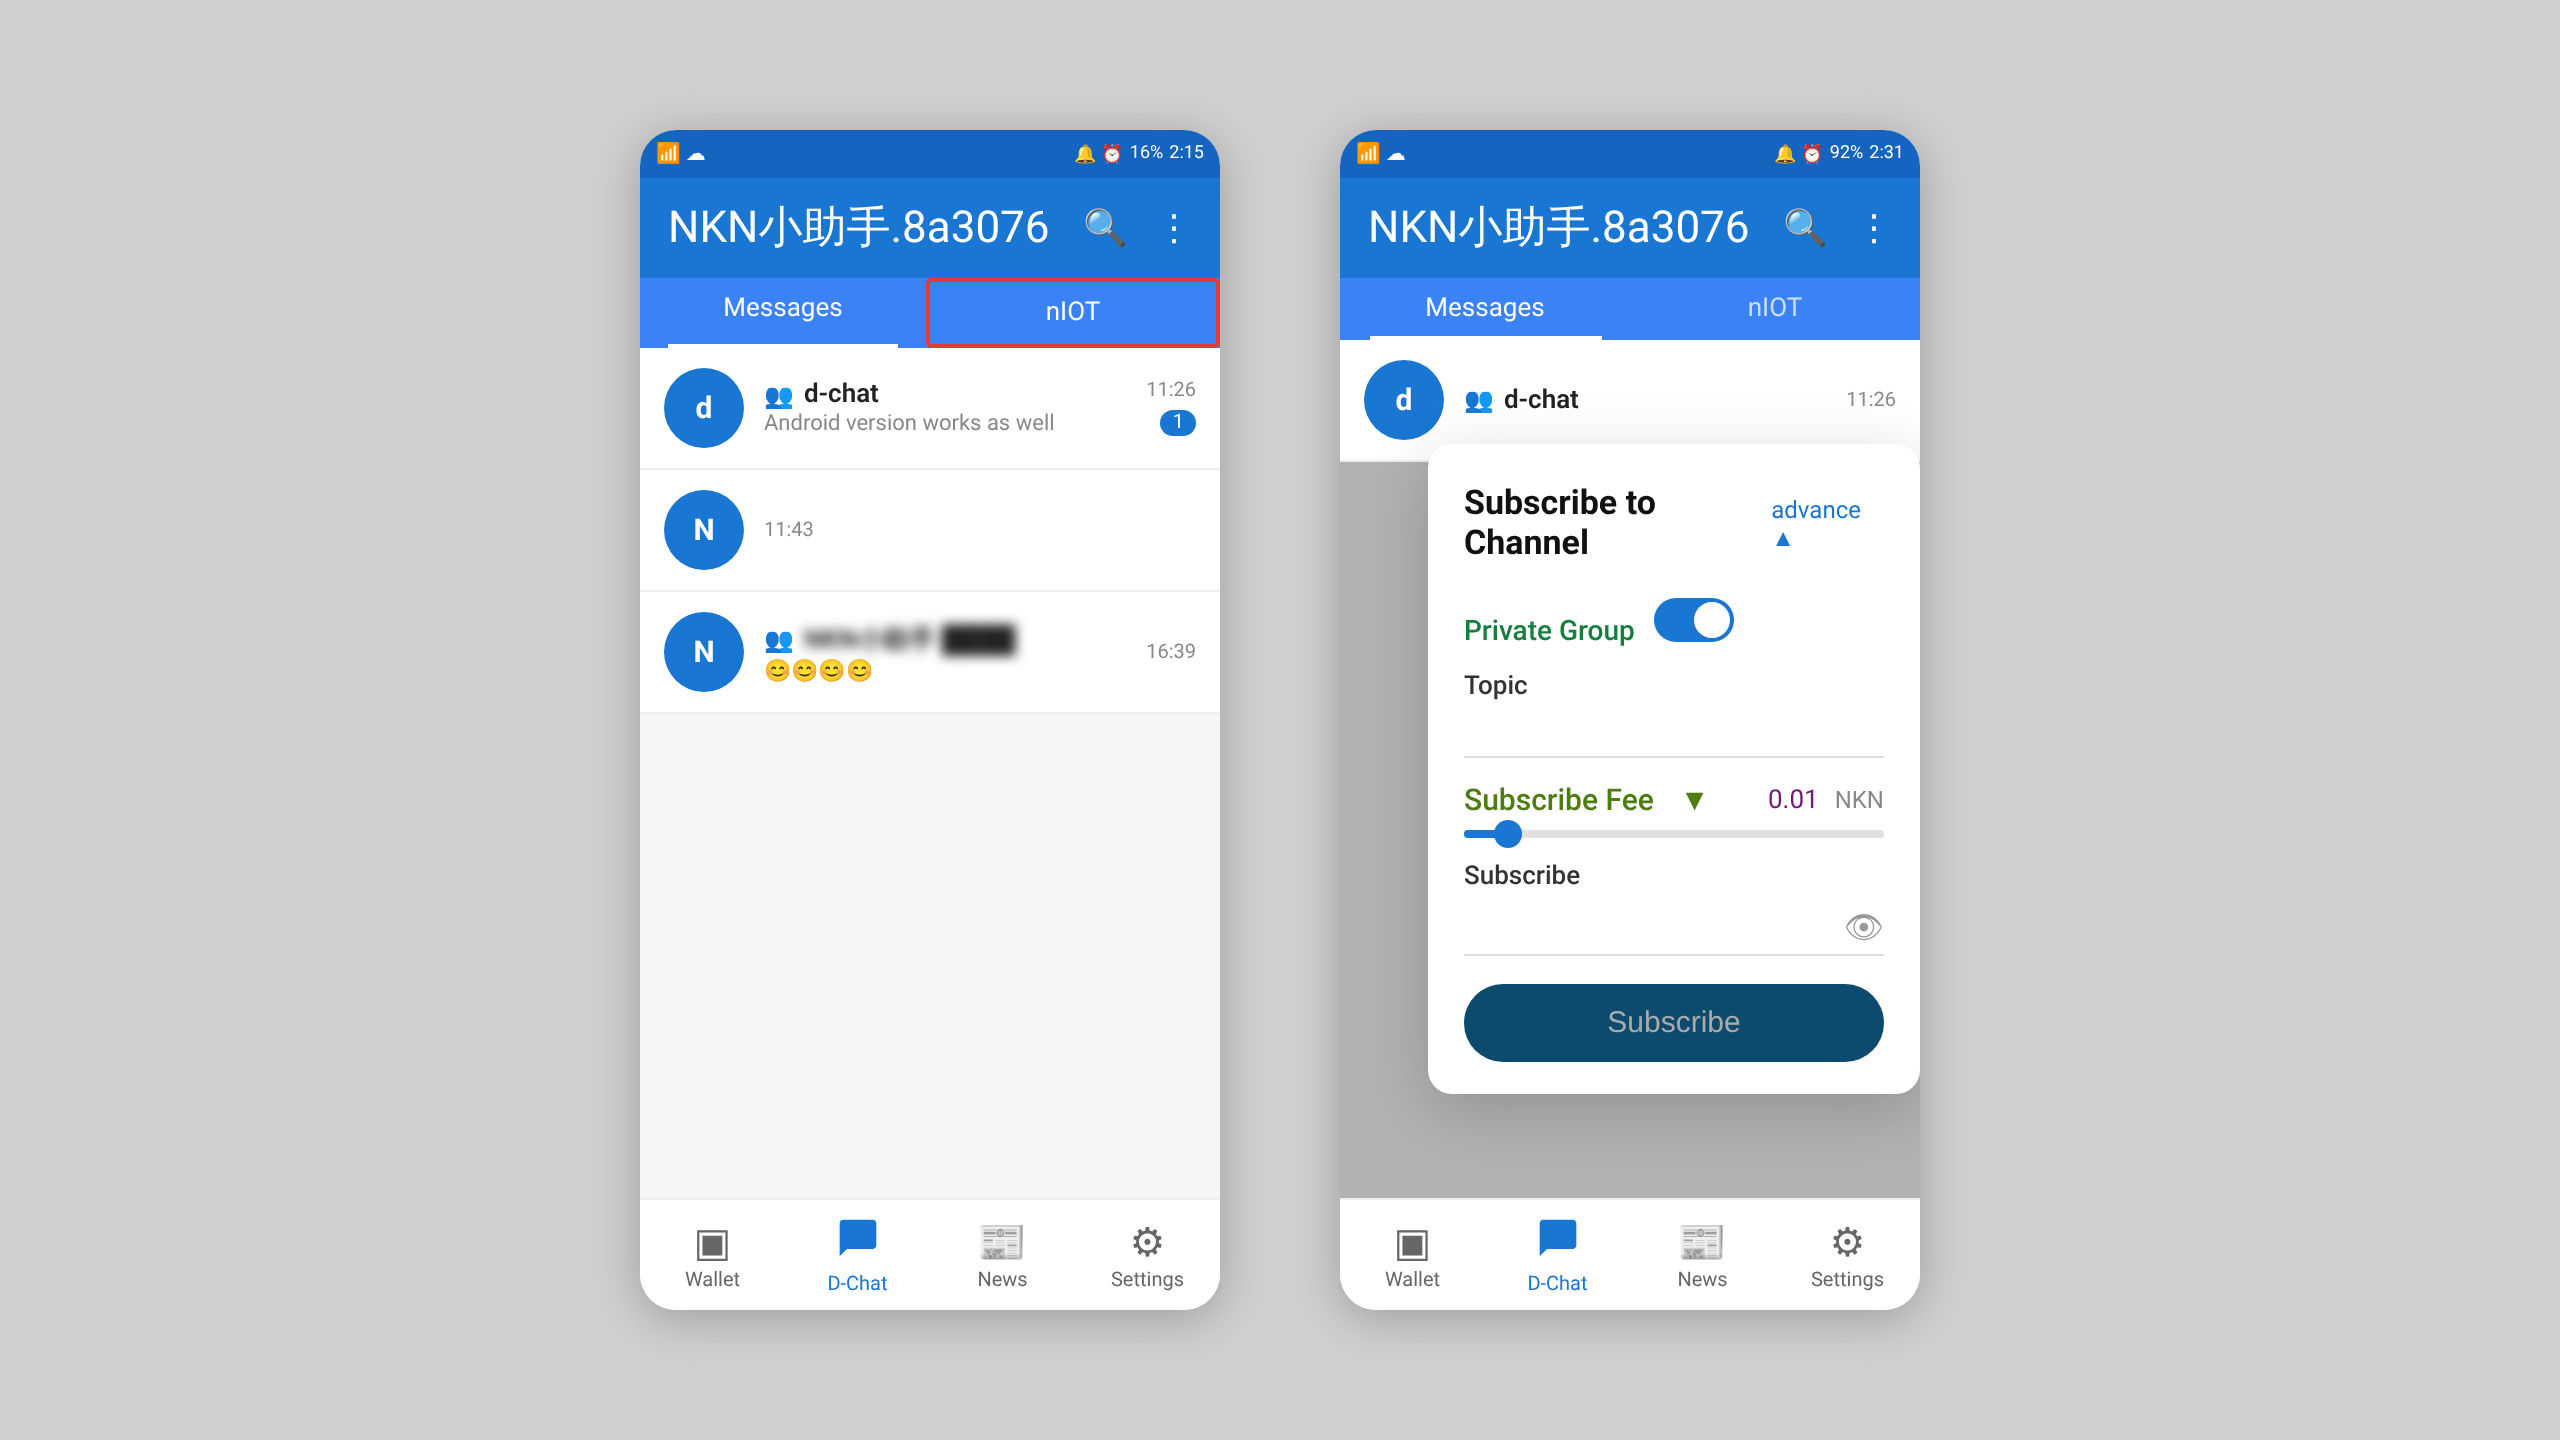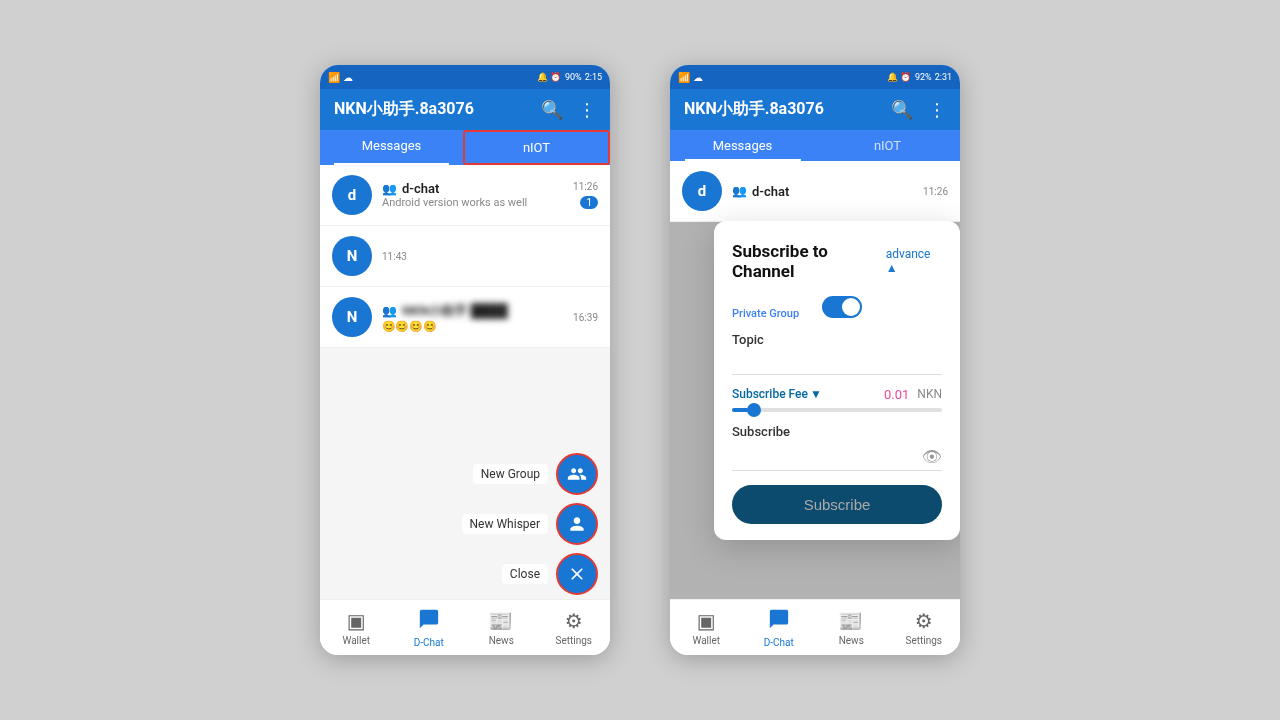--- a/index.html
+++ b/index.html
@@ -47,22 +47,22 @@
     .app-header {
       background: #1976d2;
       padding: 10px 14px;
       display: flex;
       align-items: center;
       justify-content: space-between;
       flex-shrink: 0;
     }
     .app-header .title {
       color: #fff;
-      font-size: 16px;
-      font-weight: 700;
+      font-size: 22px;
+      font-weight: 400;
     }
     .app-header .header-icons { display: flex; gap: 14px; }
     .app-header .header-icons span { color: #fff; font-size: 18px; cursor: pointer; }
 
     
     .tabs {
       background: #3b82f6;
       display: flex;
       flex-shrink: 0;
     }
@@ -191,21 +191,21 @@
     .modal-header {
       display: flex; align-items: center; justify-content: space-between;
       margin-bottom: 14px;
     }
     .modal-title { font-size: 17px; font-weight: 700; color: #111; }
     .advance-link { color: #1976d2; font-size: 12px; cursor: pointer; display: flex; align-items: center; gap: 2px; }
 
     .form-row {
       display: flex; align-items: center; margin-bottom: 12px; gap: 10px;
     }
-    .form-label { font-size: 11px; color: #3b82f6; font-weight: 500; min-width: 80px; margin-top: 12px; }
+    .form-label { font-size: 14px; color: #15803d; font-weight: 500; min-width: 80px; margin-top: 12px; }
 
     
     .toggle {
       width: 40px; height: 22px; border-radius: 11px; background: #1976d2;
       position: relative; cursor: pointer;
     }
     .toggle::after {
       content: '';
       position: absolute;
       right: 2px; top: 2px;
@@ -218,22 +218,22 @@
     .topic-label { font-size: 13px; color: #333; font-weight: 500; margin-bottom: 4px; }
     .topic-input {
       width: 100%; border: none; border-bottom: 1px solid #ddd;
       padding: 4px 0; font-size: 13px; outline: none; color: #333;
     }
 
     
     .fee-row {
       display: flex; align-items: center; gap: 8px; margin-bottom: 6px;
     }
-    .fee-label { color: #0369a1; font-size: 12px; font-weight: 500; display: flex; align-items: center; gap: 2px; }
-    .fee-value { margin-left: auto; font-size: 13px; color: #ec4899; }
+    .fee-label { color: #4d7c0f; font-size: 15px; font-weight: 500; display: flex; align-items: center; gap: 13px; }
+    .fee-value { margin-left: auto; font-size: 13px; color: #701a75; }
     .fee-unit { font-size: 12px; color: #888; }
 
     .slider-track {
       width: 100%; height: 4px; background: #e0e0e0; border-radius: 2px; position: relative; margin-bottom: 12px;
     }
     .slider-fill {
       height: 100%; border-radius: 2px; background: #1976d2; width: 8%;
     }
     .slider-thumb {
       position: absolute; top: -5px; left: 7%;
@@ -265,21 +265,21 @@
     }
   </style>
 </head>
 <body>
 
 <div class="phone">
 
   <div class="status-bar">
     <span class="left-icons">📶 ☁</span>
     <span class="right-icons">
-      🔔 ⏰ <span>90%</span> <span>2:15</span>
+      🔔 ⏰ <span>16%</span> <span>2:15</span>
     </span>
   </div>
 
   <div class="app-header">
     <span class="title">NKN小助手.8a3076</span>
     <div class="header-icons">
       <span>🔍</span>
       <span>⋮</span>
     </div>
   </div>
@@ -325,46 +325,20 @@
           <span style="filter:blur(3px);">NKN小助手 ████</span>
         </div>
         <div class="chat-preview">😊😊😊😊</div>
       </div>
       <div class="chat-meta">
         <span class="chat-time">16:39</span>
       </div>
     </div>
   </div>
 
-  <div class="fab-area">
-    <div class="fab-row">
-      <span class="fab-label">New Group</span>
-      <div class="fab-btn">
-        <svg width="20" height="20" viewBox="0 0 24 24" fill="white">
-            <path d="M16 11c1.66 0 2.99-1.34 2.99-3S17.66 5 16 5c-1.66 0-3 1.34-3 3s1.34 3 3 3zm-8 0c1.66 0 2.99-1.34 2.99-3S9.66 5 8 5C6.34 5 5 6.34 5 8s1.34 3 3 3zm0 2c-2.33 0-7 1.17-7 3.5V19h14v-2.5c0-2.33-4.67-3.5-7-3.5zm8 0c-.29 0-.62.02-.97.05 1.16.84 1.97 1.97 1.97 3.45V19h6v-2.5c0-2.33-4.67-3.5-7-3.5z"></path>
-          </svg>
-      </div>
-    </div>
-    <div class="fab-row">
-      <span class="fab-label">New Whisper</span>
-      <div class="fab-btn">
-        <svg width="20" height="20" viewBox="0 0 24 24" fill="white">
-            <path d="M12 12c2.21 0 4-1.79 4-4s-1.79-4-4-4-4 1.79-4 4 1.79 4 4 4zm0 2c-2.67 0-8 1.34-8 4v2h16v-2c0-2.66-5.33-4-8-4z"></path>
-          </svg>
-      </div>
-    </div>
-    <div class="fab-row">
-      <span class="fab-label">Close</span>
-      <div class="fab-btn close-btn">
-        <svg width="20" height="20" viewBox="0 0 24 24" fill="white">
-            <path d="M19 6.41L17.59 5 12 10.59 6.41 5 5 6.41 10.59 12 5 17.59 6.41 19 12 13.41 17.59 19 19 17.59 13.41 12z"></path>
-          </svg>
-      </div>
-    </div>
-  </div>
 
   <div class="bottom-nav">
     <div class="nav-item">
       <span class="nav-icon">▣</span>
       <span>Wallet</span>
     </div>
     <div class="nav-item active">
       <span class="nav-icon">
         <svg width="22" height="22" viewBox="0 0 24 24" fill="#1976d2">
             <path d="M20 2H4c-1.1 0-2 .9-2 2v18l4-4h14c1.1 0 2-.9 2-2V4c0-1.1-.9-2-2-2z"></path>

